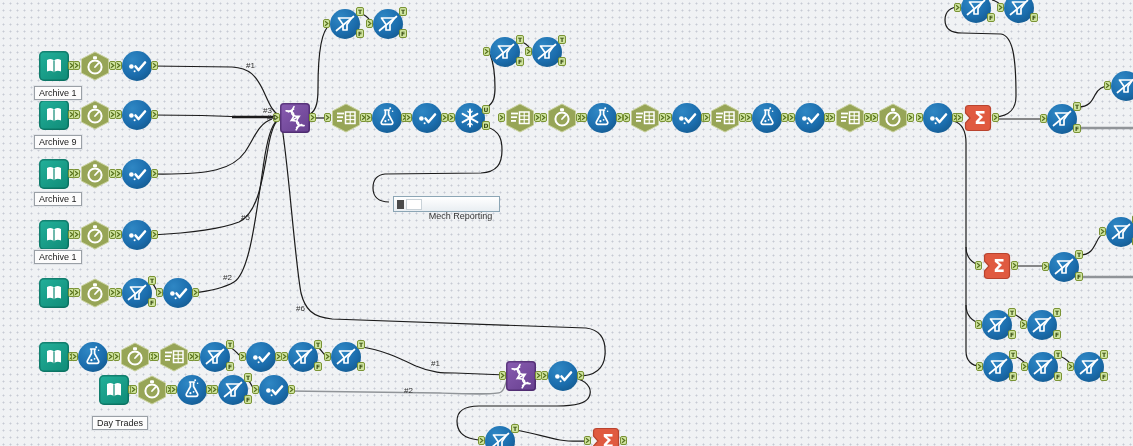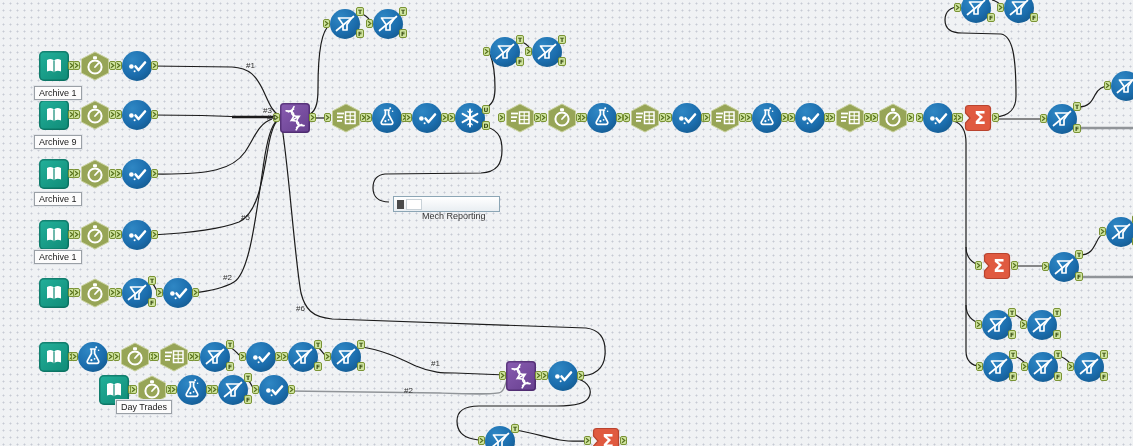--- a/index.html
+++ b/index.html
@@ -26,21 +26,21 @@
   .anc-F{left:26px;top:20px;width:8px;}
   .anc-U{left:27px;top:2px;width:8px;}
   .anc-D{left:27px;top:18px;width:8px;}
   .ann{position:absolute;background:#fcfcfc;border:1px solid #9aa0a6;box-shadow:0 0 0 1px #e2e5e9;
     font-size:9px;color:#1a1a1a;padding:1px 4px;white-space:nowrap;z-index:4;}
   .clabel{position:absolute;font-size:8px;color:#2e2e2e;z-index:4;white-space:nowrap;}
   .report{position:absolute;background:linear-gradient(#ffffff,#e9eef2);border:1px solid #8ca6b5;
     display:flex;align-items:center;font-size:9px;color:#333;z-index:3;box-sizing:border-box;}
   .ricon{width:7px;height:9px;background:#4a4a4a;margin:0 2px 0 3px;flex:0 0 auto;}
   .rslot{width:14px;height:9px;background:#fff;border:1px solid #c9d2d8;flex:0 0 auto;}
-  .rtext{flex:1;margin-top:23px;}
+  .rtext{flex:1;text-align:center;margin-top:23px;}
 </style>
 </head>
 <body>
 
 <div id="canvas" style="width: 1133px; height: 446px;">
   <svg id="wires" width="1133" height="446">
       <path d="M152,66 L232,67 C250,68 256,76 263,90 C269,103 272,112 280,116" fill="none" stroke="#1b1b1b" stroke-width="1.2"></path>
       <path d="M152,115 C195,115 225,116 245,117" fill="none" stroke="#1b1b1b" stroke-width="1.2"></path>
       <path d="M152,174 C212,175 233,169 245,152 C255,137 258,124 272,119" fill="none" stroke="#1b1b1b" stroke-width="1.2"></path>
       <path d="M152,235 C190,233 221,229 239,222 C259,213 263,175 269,143 C272,128 275,121 280,118" fill="none" stroke="#1b1b1b" stroke-width="1.2"></path>
@@ -1130,21 +1130,21 @@
     </div>
     <div class="report" style="left: 393px; top: 196px; width: 107px; height: 16px;">
       <span class="ricon"></span>
       <span class="rslot"></span>
       <span class="rtext">Mech Reporting</span>
     </div>
     <div class="ann" style="left: 34px; top: 86px;">Archive 1</div>
     <div class="ann" style="left: 34px; top: 135px;">Archive 9</div>
     <div class="ann" style="left: 34px; top: 192px;">Archive 1</div>
     <div class="ann" style="left: 34px; top: 250px;">Archive 1</div>
-    <div class="ann" style="left: 92px; top: 400px; margin-left: 24px;">Day Trades</div>
+    <div class="ann" style="left: 92px; top: 416px;">Day Trades</div>
     <div class="clabel" style="left: 246px; top: 61px;">#1</div>
     <div class="clabel" style="left: 263px; top: 106px;">#3</div>
     <div class="clabel" style="left: 267px; top: 113px;">#4</div>
     <div class="clabel" style="left: 241px; top: 213px;">#5</div>
     <div class="clabel" style="left: 223px; top: 273px;">#2</div>
     <div class="clabel" style="left: 296px; top: 304px;">#6</div>
     <div class="clabel" style="left: 431px; top: 359px;">#1</div>
     <div class="clabel" style="left: 404px; top: 386px;">#2</div>
   </div>
 

